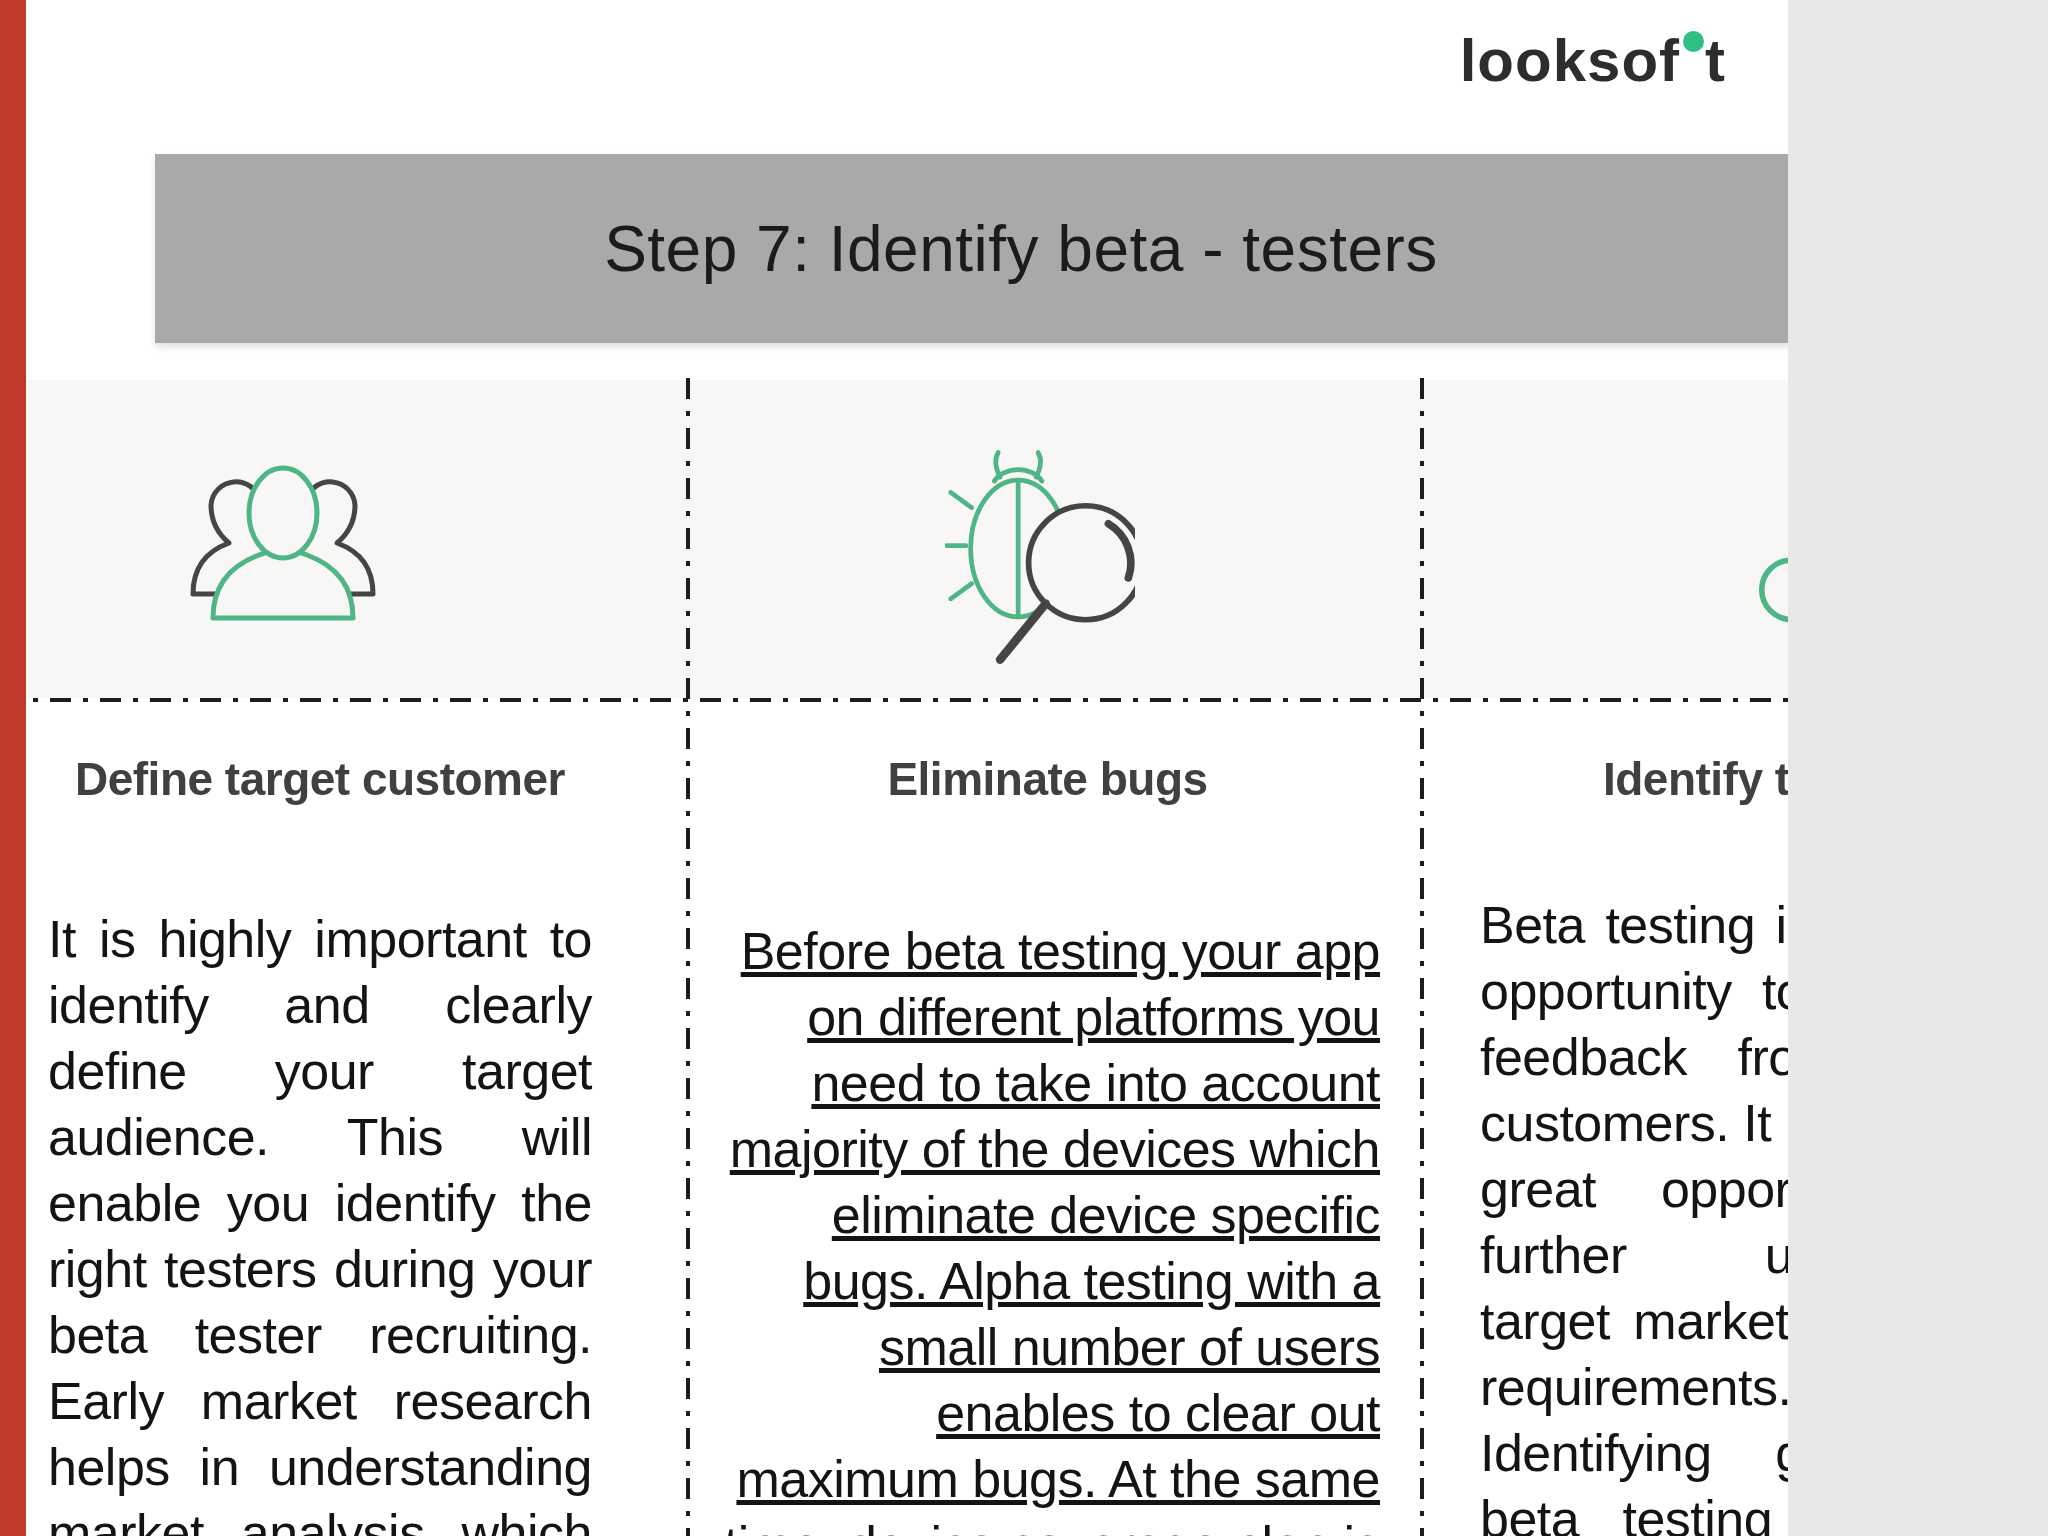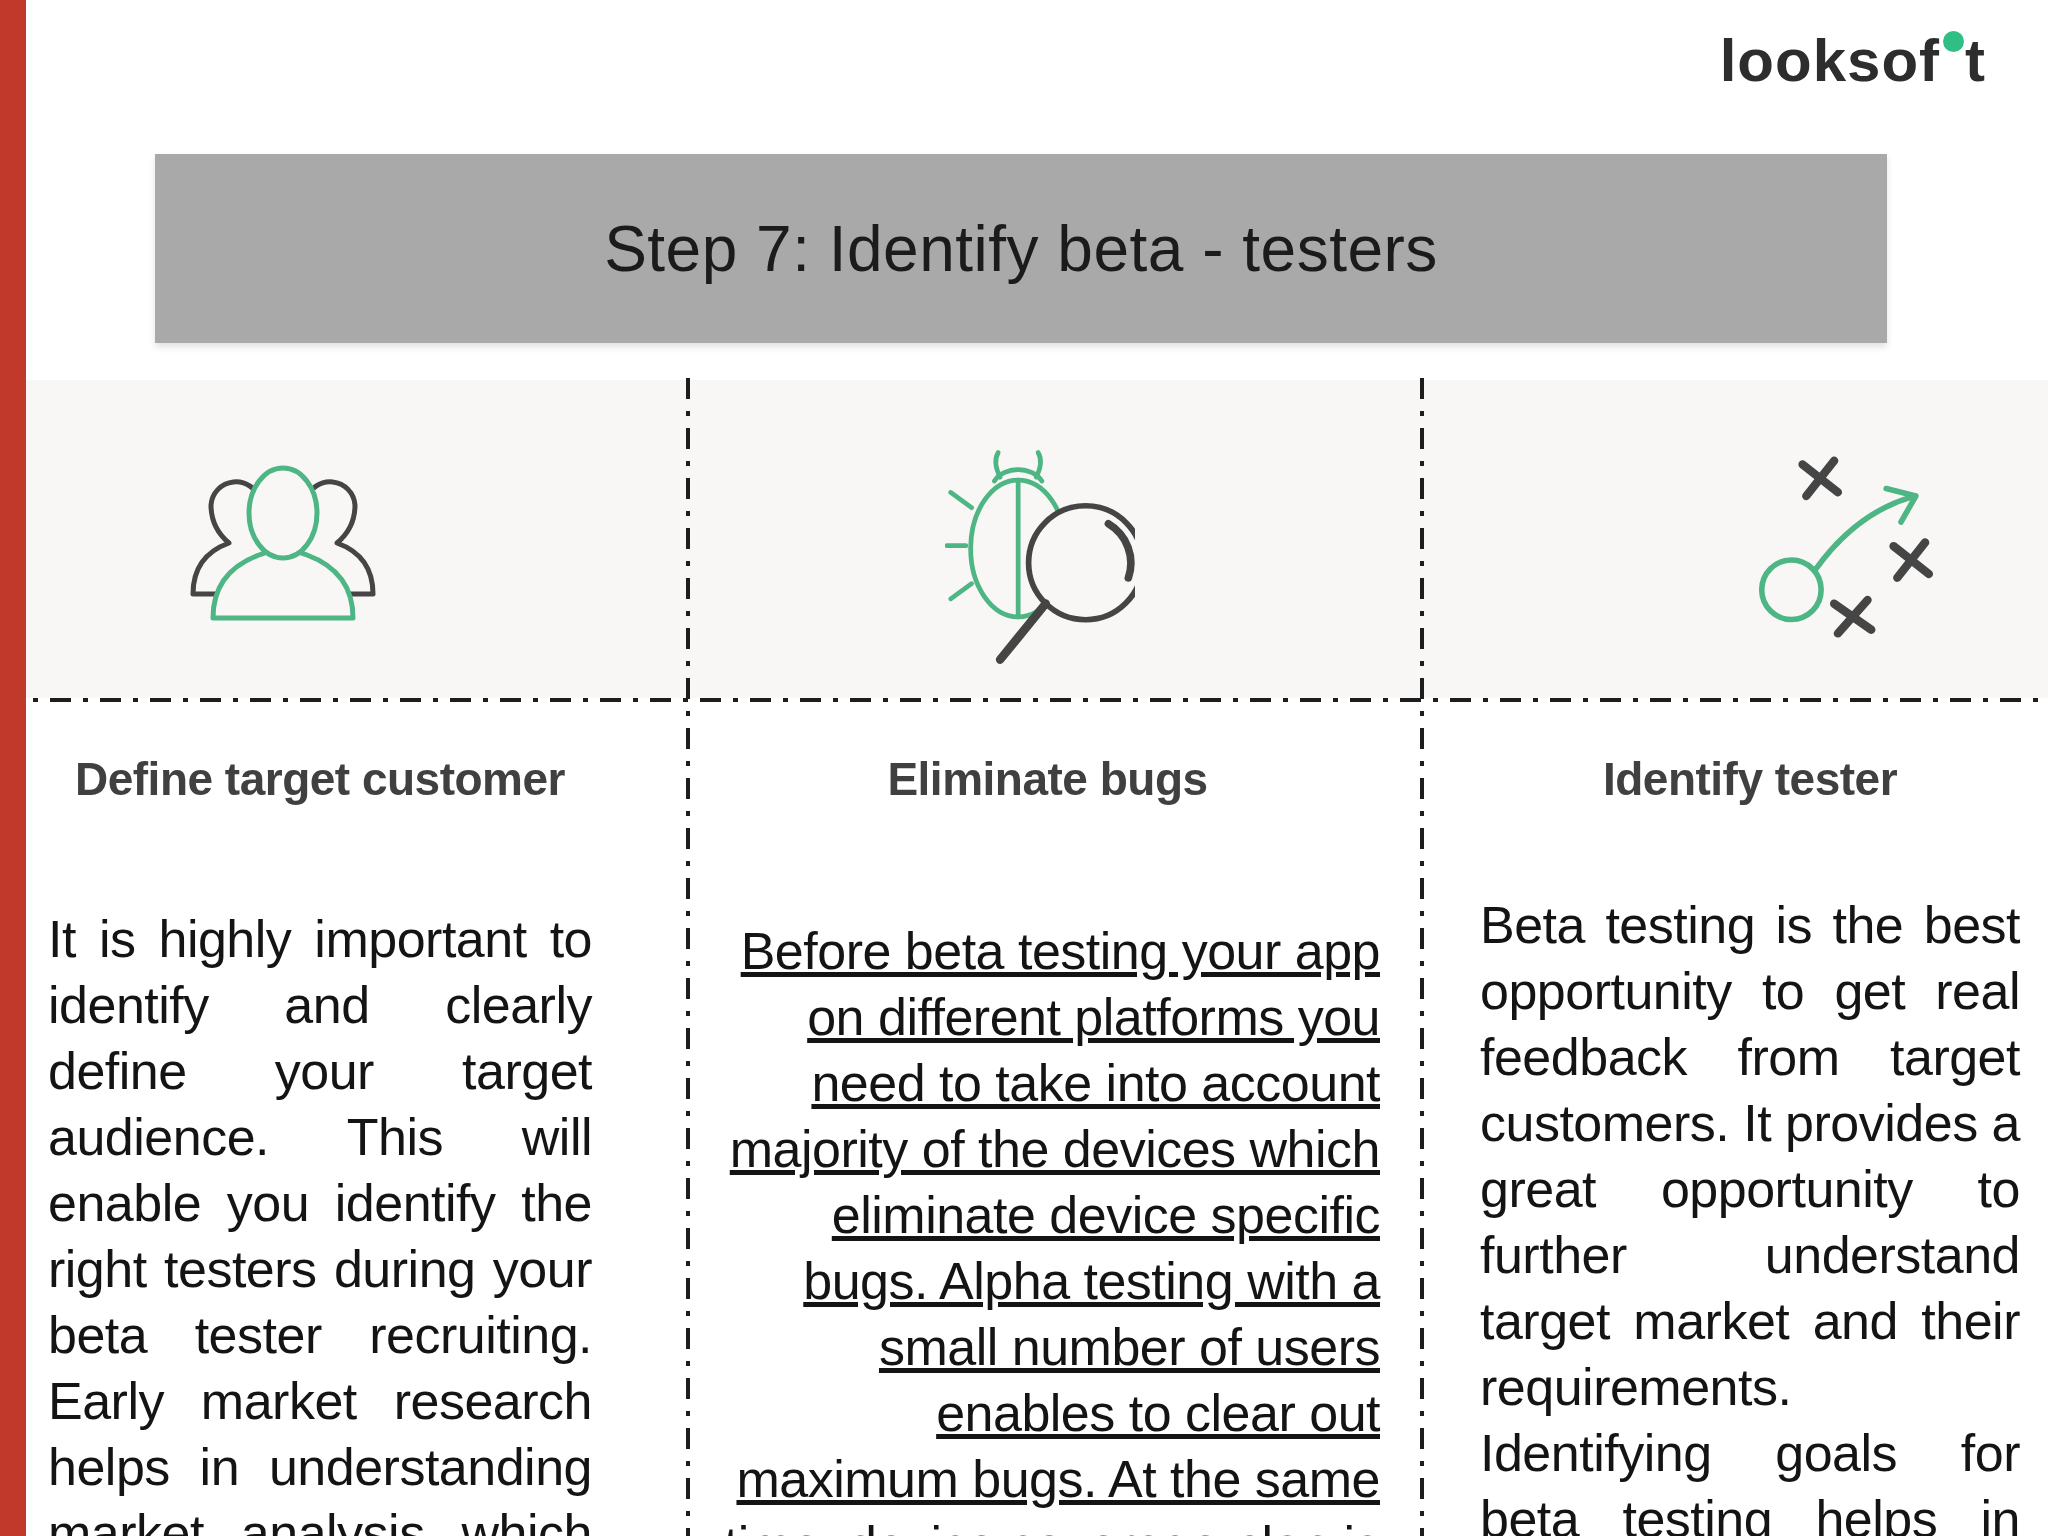--- a/index.html
+++ b/index.html
@@ -1,17 +1,17 @@
 <!DOCTYPE html>
 <html><head>
 <meta charset="utf-8">
 <style>
   html,body{margin:0;padding:0;background:#e8e8e8;}
   .slide{
-    position:relative; width:2048px; height:1536px; background:#ffffff;
+    position:relative; width:1788px; height:1536px; background:#ffffff;
     overflow:hidden; font-family:"Liberation Sans","DejaVu Sans",sans-serif;
   }
   
   .red-bar{position:absolute;left:0;top:0;width:26px;height:1536px;background:#c0392b;z-index:30;}
   
   .logo{position:absolute;top:26px;right:62px;font-size:60px;font-weight:600;color:#2d2d2d;letter-spacing:1px;z-index:5;}
   .logo-dot{display:inline-block;width:21px;height:21px;border-radius:50%;background:#2fbe83;margin:0 1px 0 3px;transform:translateY(-29px);}
   
   .banner{
     position:absolute;left:155px;top:154px;width:1732px;height:189px;background:#a9a9a9;

